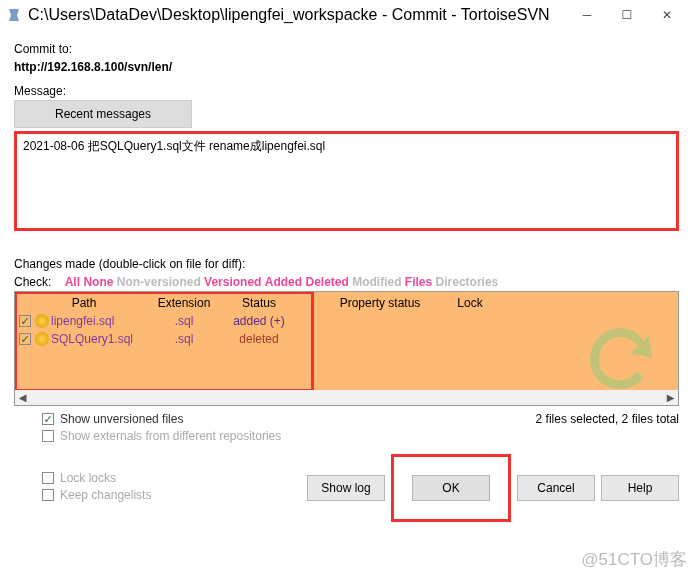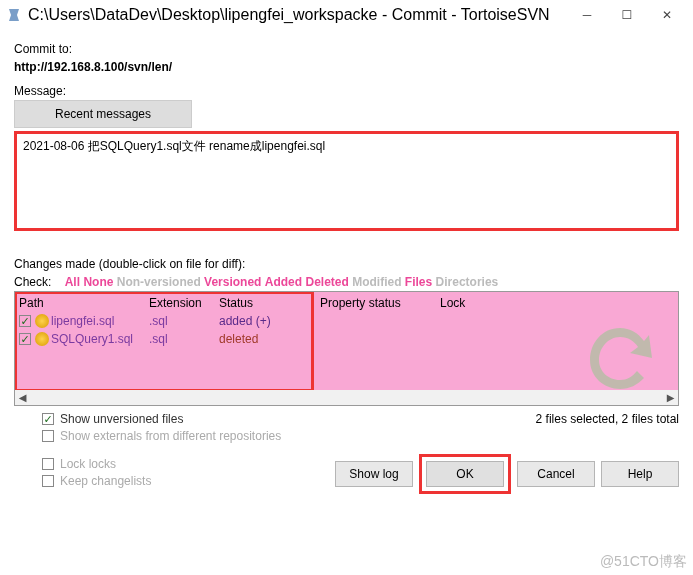--- a/index.html
+++ b/index.html
@@ -11,21 +11,21 @@
     .content { padding: 8px 14px; }
     .label { margin: 4px 0 2px; }
     .url { font-weight: bold; padding: 2px 0; }
     .recent-btn { display: inline-block; height: 28px; line-height: 26px; width: 178px; text-align: center; background: #ddd; border: 1px solid #ccc; margin-bottom: 3px; }
     .msg-box { border: 3px solid #e33; height: 100px; padding: 4px 6px; font-family: Consolas, monospace; font-size: 13px; }
     .red-box { border: 3px solid #e33; }
     .filter-row { margin-top: 26px; }
     .filter-row .lead { color: #000; }
     .filter-row .bold { font-weight: bold; color: #ec4899; }
     .filter-row .gray { color: #bbb; font-weight: bold; }
-    .filelist { border: 1px solid #999; height: 115px; position: relative; background: #f9a8d4; overflow: hidden; }
+    .filelist { border: 1px solid #999; height: 115px; position: relative; background: #fdba74; overflow: hidden; text-align: center; }
     .filelist-inner { display: flex; height: 100px; }
     .col-left { width: 300px; border: 3px solid #e33; margin: -1px 0 0 -1px; }
     .col-right { flex: 1; padding: 2px 4px; }
     .hdr-row, .data-row { display: flex; height: 18px; align-items: center; padding: 0 2px; }
     .hdr-row { border-bottom: 1px solid transparent; }
     .c-path { width: 130px; }
     .c-ext { width: 70px; }
     .c-status { width: 80px; }
     .c-prop { width: 120px; }
     .c-lock { width: 60px; }
@@ -40,23 +40,23 @@
     .scrollbar .arrow { width: 15px; height: 15px; display: flex; align-items: center; justify-content: center; color: #555; font-size: 10px; }
     .scrollbar .track { flex: 1; }
     .watermark-svg { position: absolute; right: 20px; bottom: 12px; opacity: 0.45; pointer-events: none; }
     .options-row { display: flex; justify-content: space-between; align-items: flex-start; margin-top: 6px; }
     .opt { display: flex; align-items: center; gap: 4px; margin-bottom: 3px; color: #333; padding-left: 28px; }
     .opt.disabled { color: #aaa; }
     .stats { text-align: right; }
     .bottom-row { display: flex; justify-content: space-between; align-items: center; margin-top: 8px; }
     .btns { display: flex; gap: 6px; align-items: center; }
     .btn { width: 78px; height: 26px; line-height: 24px; text-align: center; background: #e8e8e8; border: 1px solid #b5b5b5; }
-    .btn-ok-wrap { border: 3px solid #e33; padding: 4px; }
+    .btn-ok-wrap { border: 3px solid #e33; padding: 18px; }
     .btn-ok-wrap .btn { background: #e0e0e0; }
-    .wm-text { position: absolute; right: 6px; bottom: 4px; color: #bbb; font-size: 14px; pointer-events: none; }
+    .wm-text { position: absolute; right: 6px; bottom: 4px; color: #bbb; font-size: 17px; pointer-events: none; }
     .appicon path { fill: #7a9ec8; }
   </style>
 </head>
 <body>
 
 <div class="titlebar">
   <svg class="icon appicon" viewBox="0 0 16 16">
       <path d="M3 2h10l-2 6 2 6H3l2-6z"></path>
     </svg>
   <span class="title">C:\Users\DataDev\Desktop\lipengfei_workspacke - Commit - TortoiseSVN</span>

